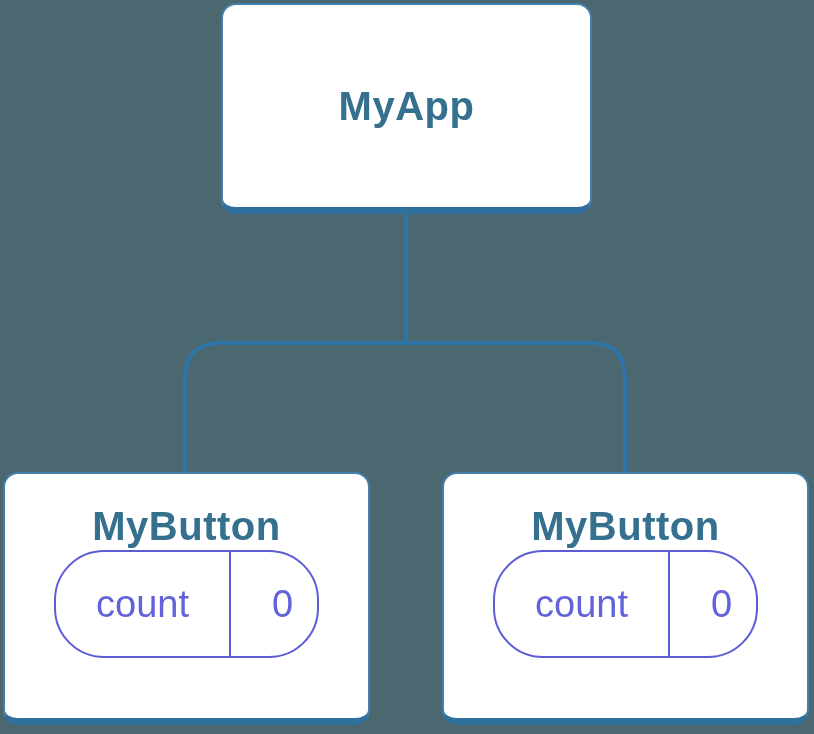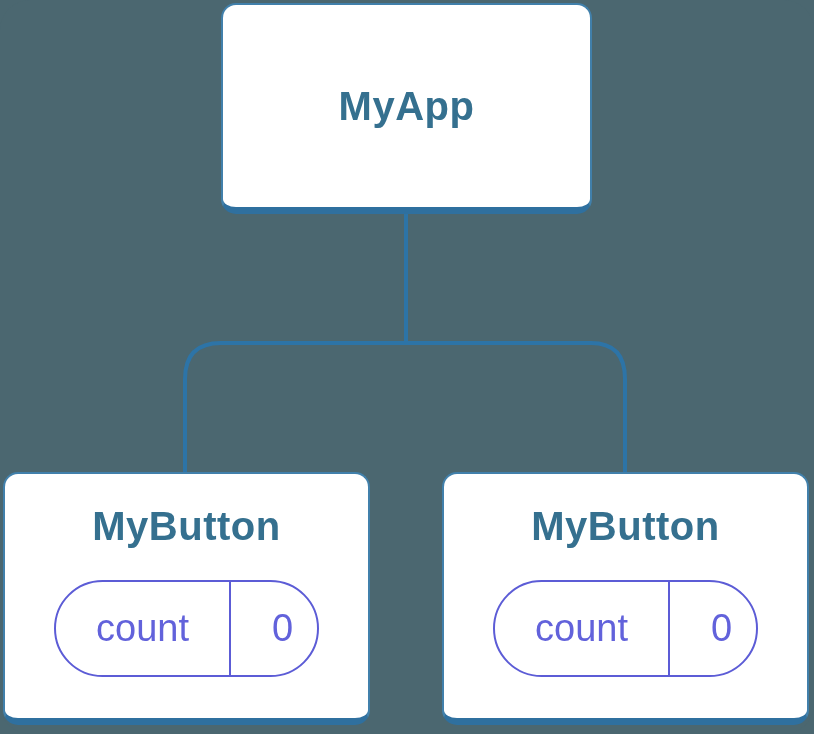--- a/index.html
+++ b/index.html
@@ -62,23 +62,22 @@
   .child-card.right { left: 442px; }
   .card-title {
     color: var(--node-text, #35708f);
     font-size: 40px;
     line-height: 48px;
     font-weight: 600;
     letter-spacing: 0.5px;
   }
   .state-pill {
     box-sizing: border-box;
-    margin-top: 30px;
     width: 265px;
-    height: 97px;
+    height: 108px;
     border: 2px solid var(--pill, #5c5cd6);
     border-radius: 50px;
     display: flex;
     align-items: stretch;
     color: var(--pill-text, #6262db);
     font-size: 38px;
     background: transparent;
     gap: 17px;
   }
   .pill-key {

